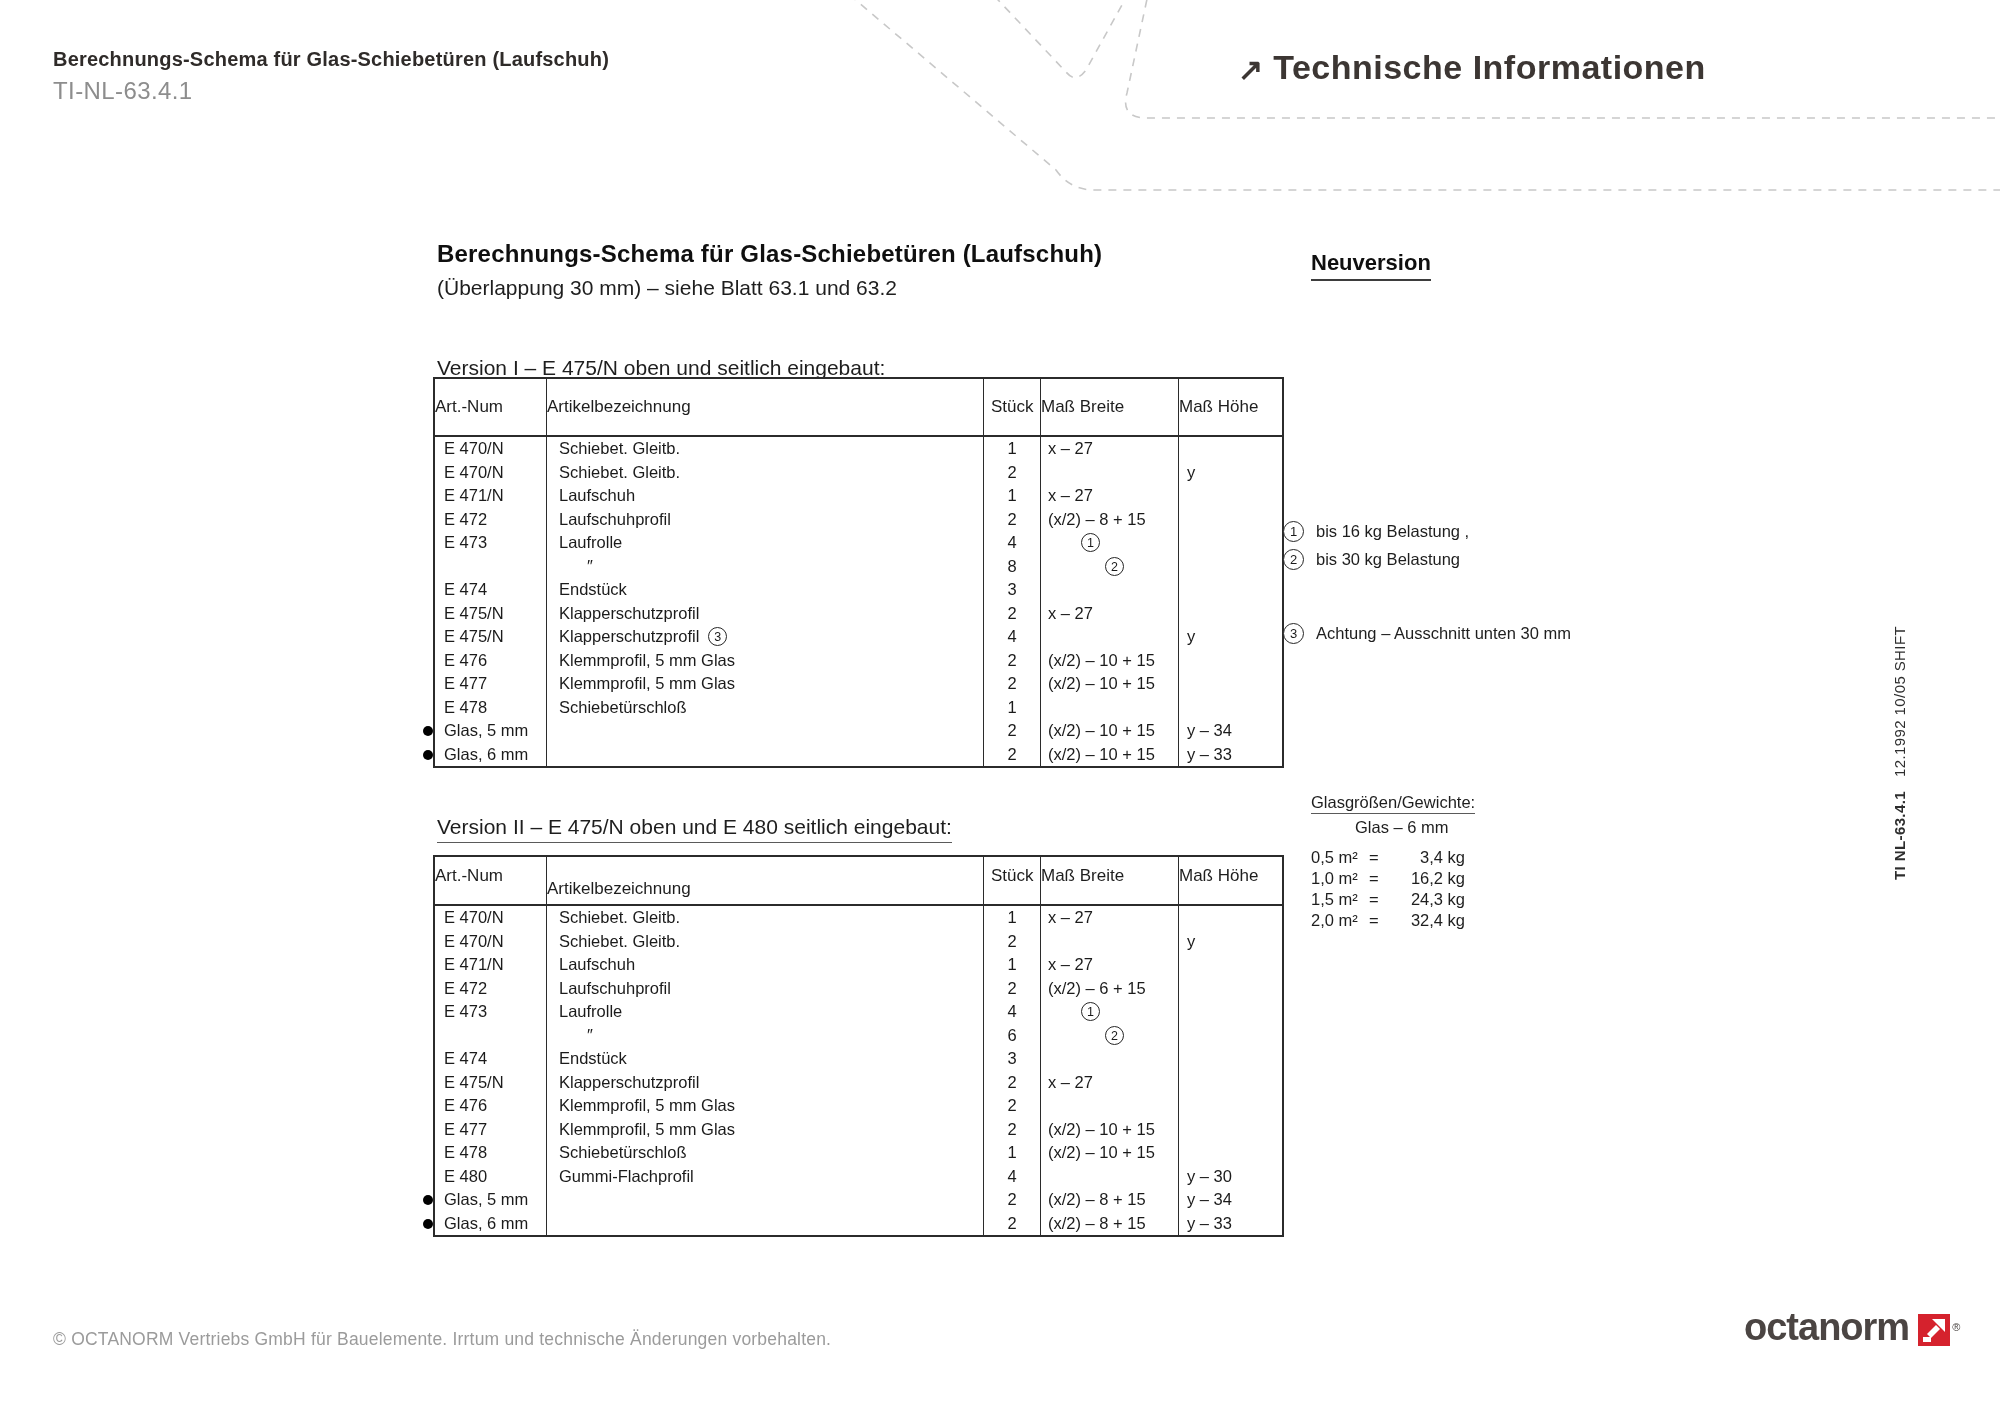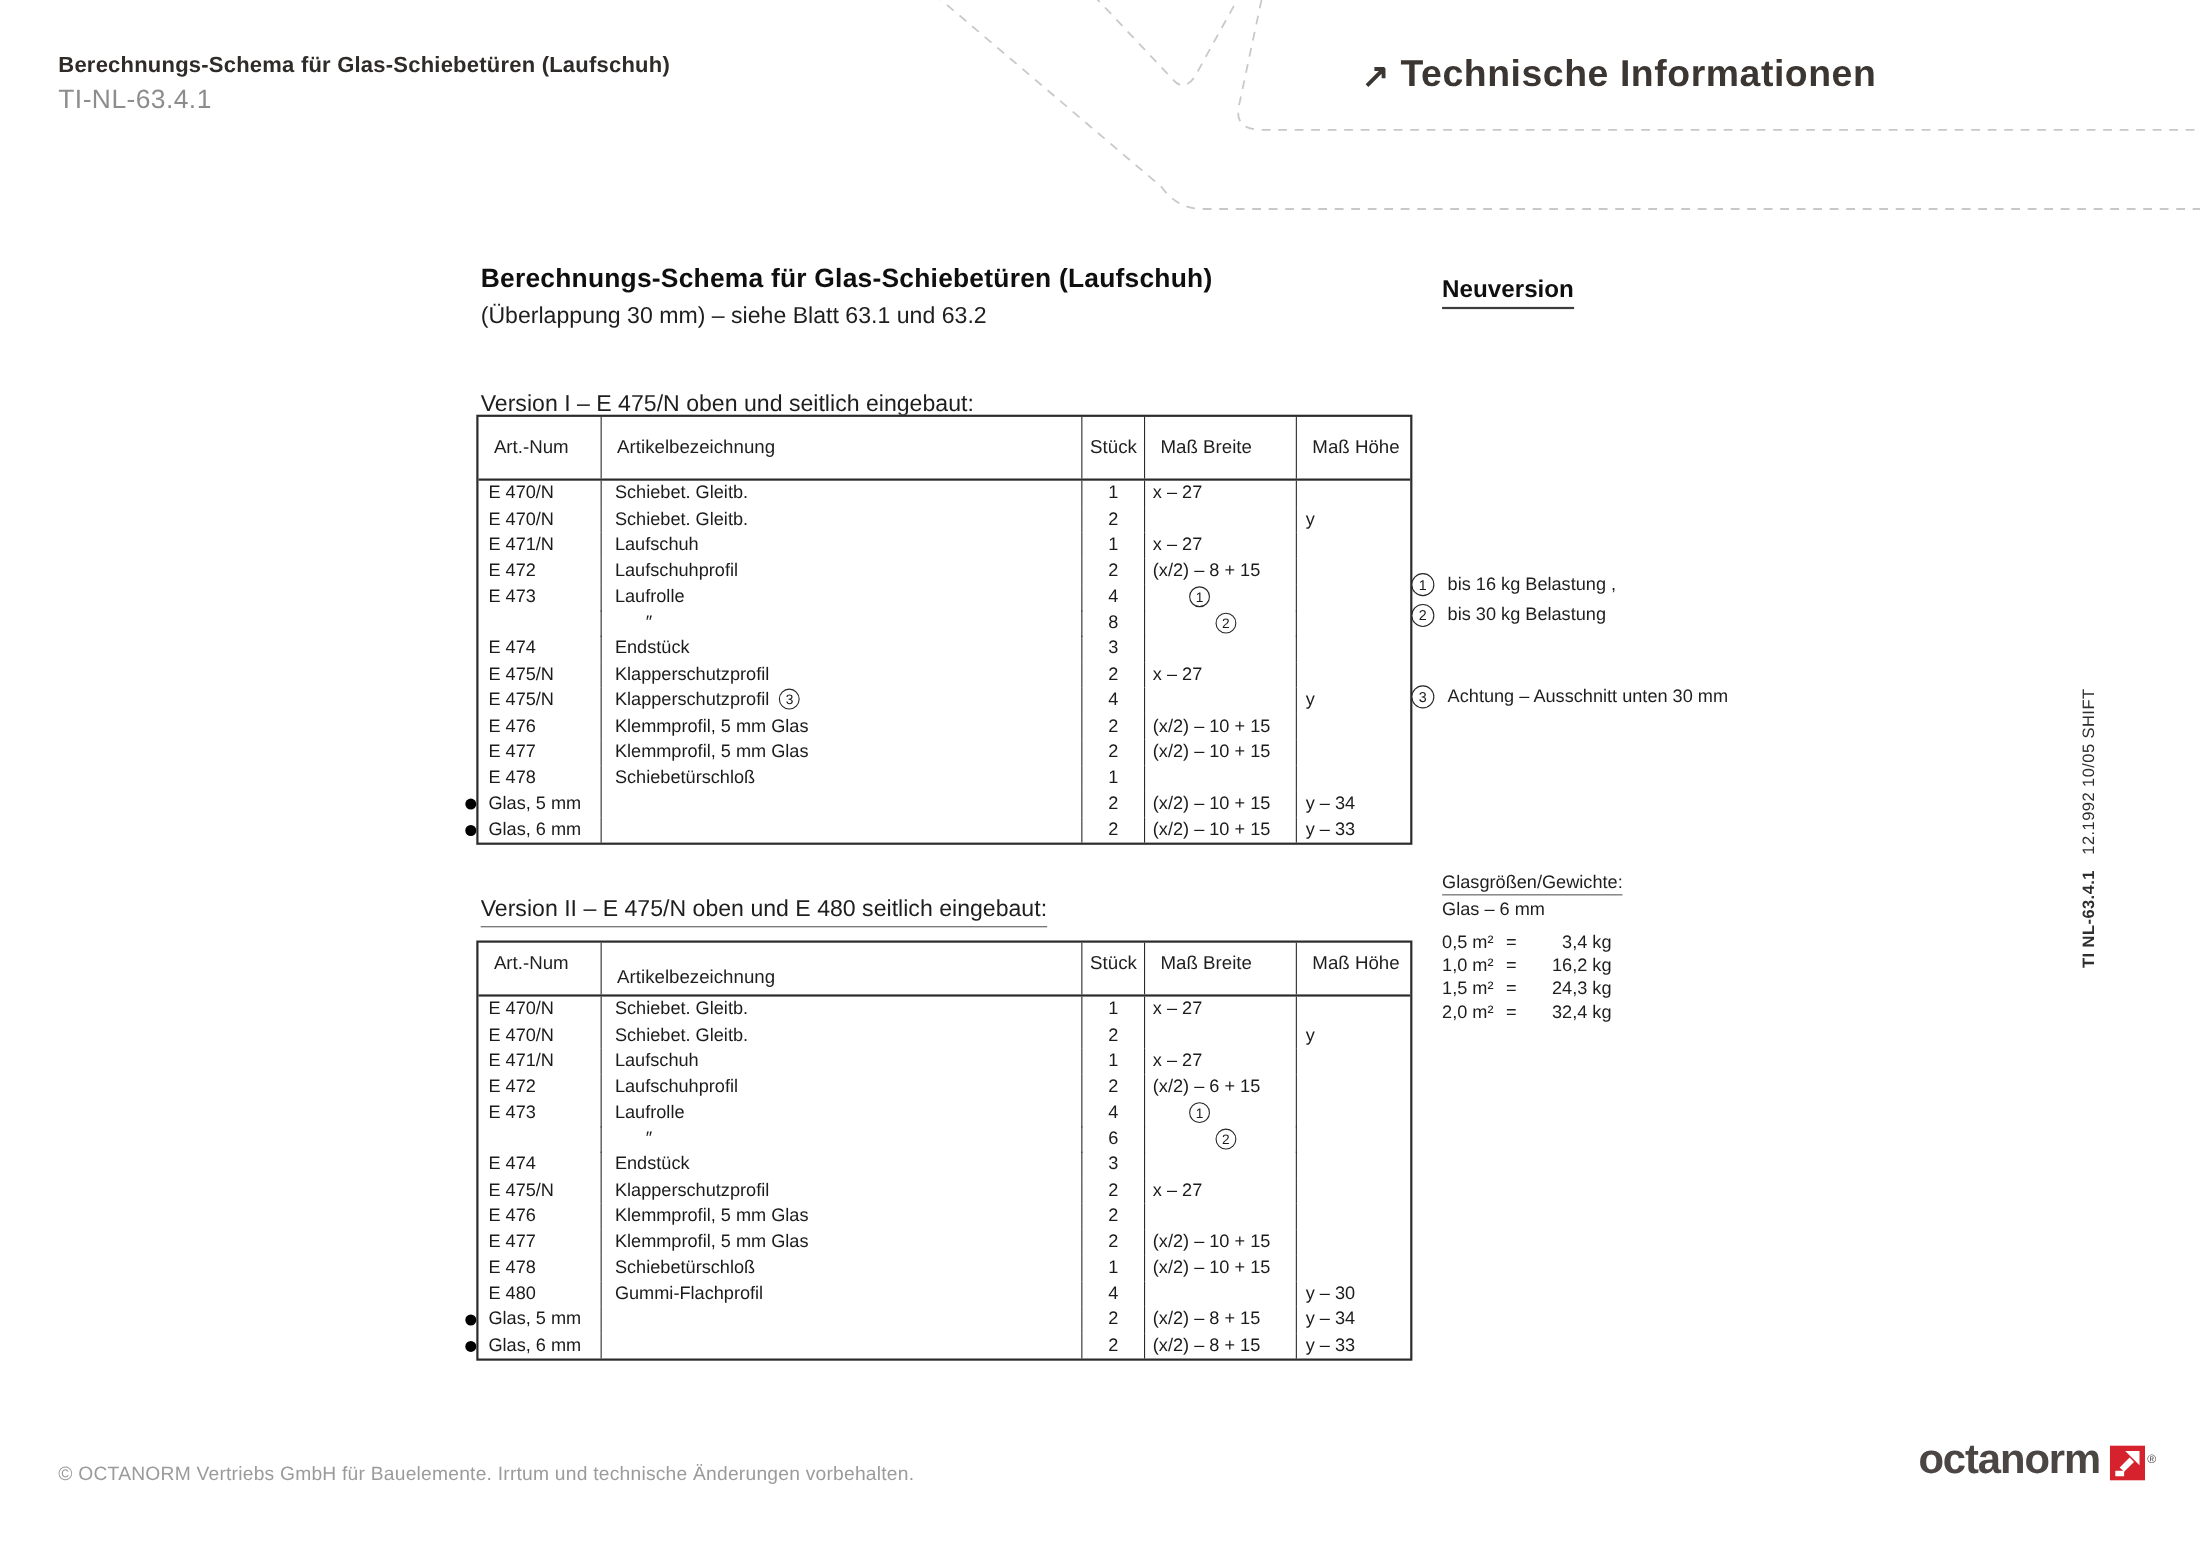--- a/index.html
+++ b/index.html
@@ -25,21 +25,21 @@
   #t2-head{left:437px;top:815px;}
 
   
   #table1{left:433px;top:377px;}
   #table2{left:433px;top:855px;}
   .dtable{width:851px;border:2px solid #2b2b2b;background:#fff;box-sizing:border-box;}
   .thead,.trow{display:grid;grid-template-columns:112px 437px 57px 138px 103px;}
   .thead{border-bottom:2px solid #2b2b2b;}
   #table1 .thead{height:56px;}
   #table2 .thead{height:47px;}
-  .th{font-size:17px;color:#1e1e1e;display:flex;align-items:center;padding-left:14px;
+  .th{font-size:17px;color:#1e1e1e;display:flex;align-items:center;padding-left:0;
       border-right:1.4px solid #2b2b2b;box-sizing:border-box;}
   .th.col4{border-right:none;}
   .th.col2{padding-left:7px;}
   #table2 .th{align-items:flex-start;padding-top:9px;}
   #table2 .th.col1{align-items:flex-end;padding-bottom:5px;padding-top:0;}
   .trow{height:23.5px;position:relative;}
   .td{font-size:16.5px;color:#1b1b1b;line-height:23.5px;border-right:1.4px solid #2b2b2b;
       padding-left:9px;white-space:nowrap;box-sizing:border-box;}
   .td.col4{border-right:none;}
   .td.k-bez{padding-left:12px;}
@@ -59,21 +59,21 @@
   
   .ann{display:flex;gap:12px;align-items:center;font-size:16.5px;color:#1e1e1e;white-space:nowrap;}
   .ann .circ{width:21px;height:21px;line-height:19px;font-size:13px;flex:0 0 auto;}
   #ann1{left:1283px;top:521px;}
   #ann2{left:1283px;top:549px;}
   #ann3{left:1283px;top:623px;}
 
   
   #glass{left:1311px;top:793px;font-size:16.5px;color:#1e1e1e;}
   .glass-title{display:inline-block;border-bottom:1.3px solid #5a5a5a;padding-bottom:1px;}
-  .glass-sub{margin-top:4px;}
+  .glass-sub{margin-top:4px;margin-left:44px;}
   .glass-rows{margin-top:10px;display:grid;grid-template-columns:58px 26px 70px;line-height:21px;}
   .g-w{text-align:right;}
 
   
   #side{left:1891px;top:620px;height:260px;writing-mode:vertical-rl;transform:rotate(180deg);
         font-size:15px;color:#2e2e2e;letter-spacing:.4px;white-space:nowrap;}
   .side-bold{font-weight:bold;}
   .side-rest{padding-inline-start:14px;}
 
   

